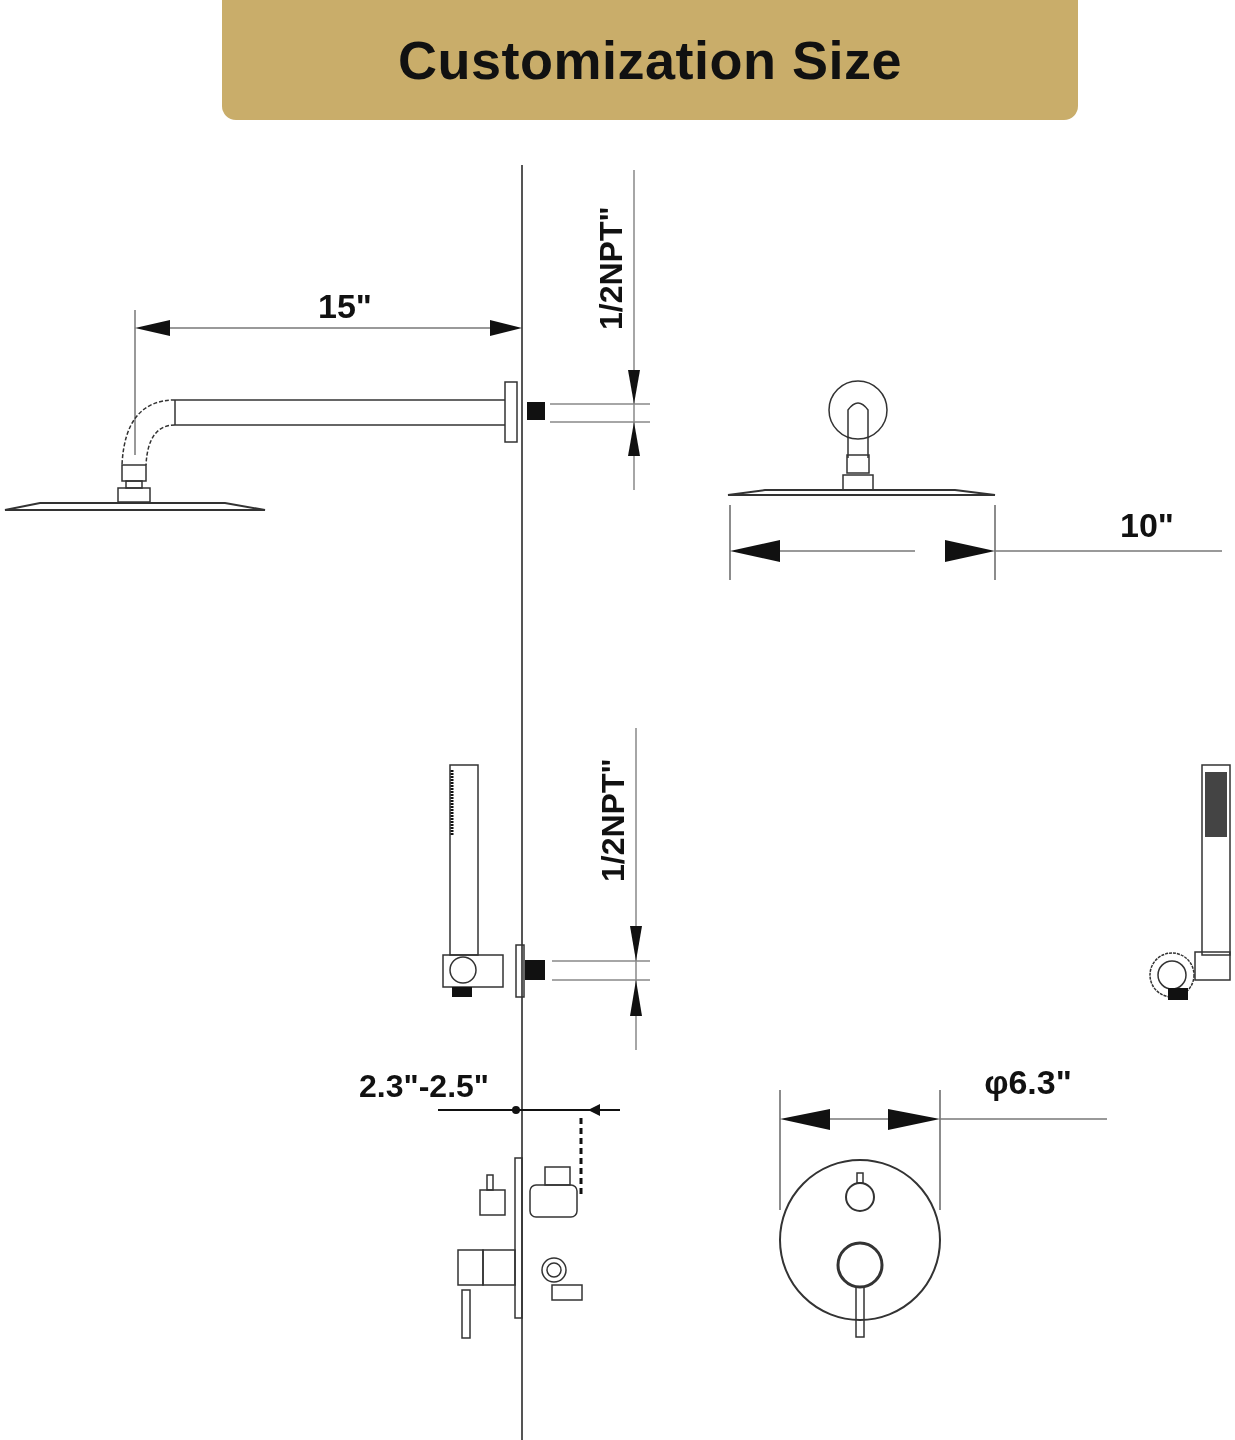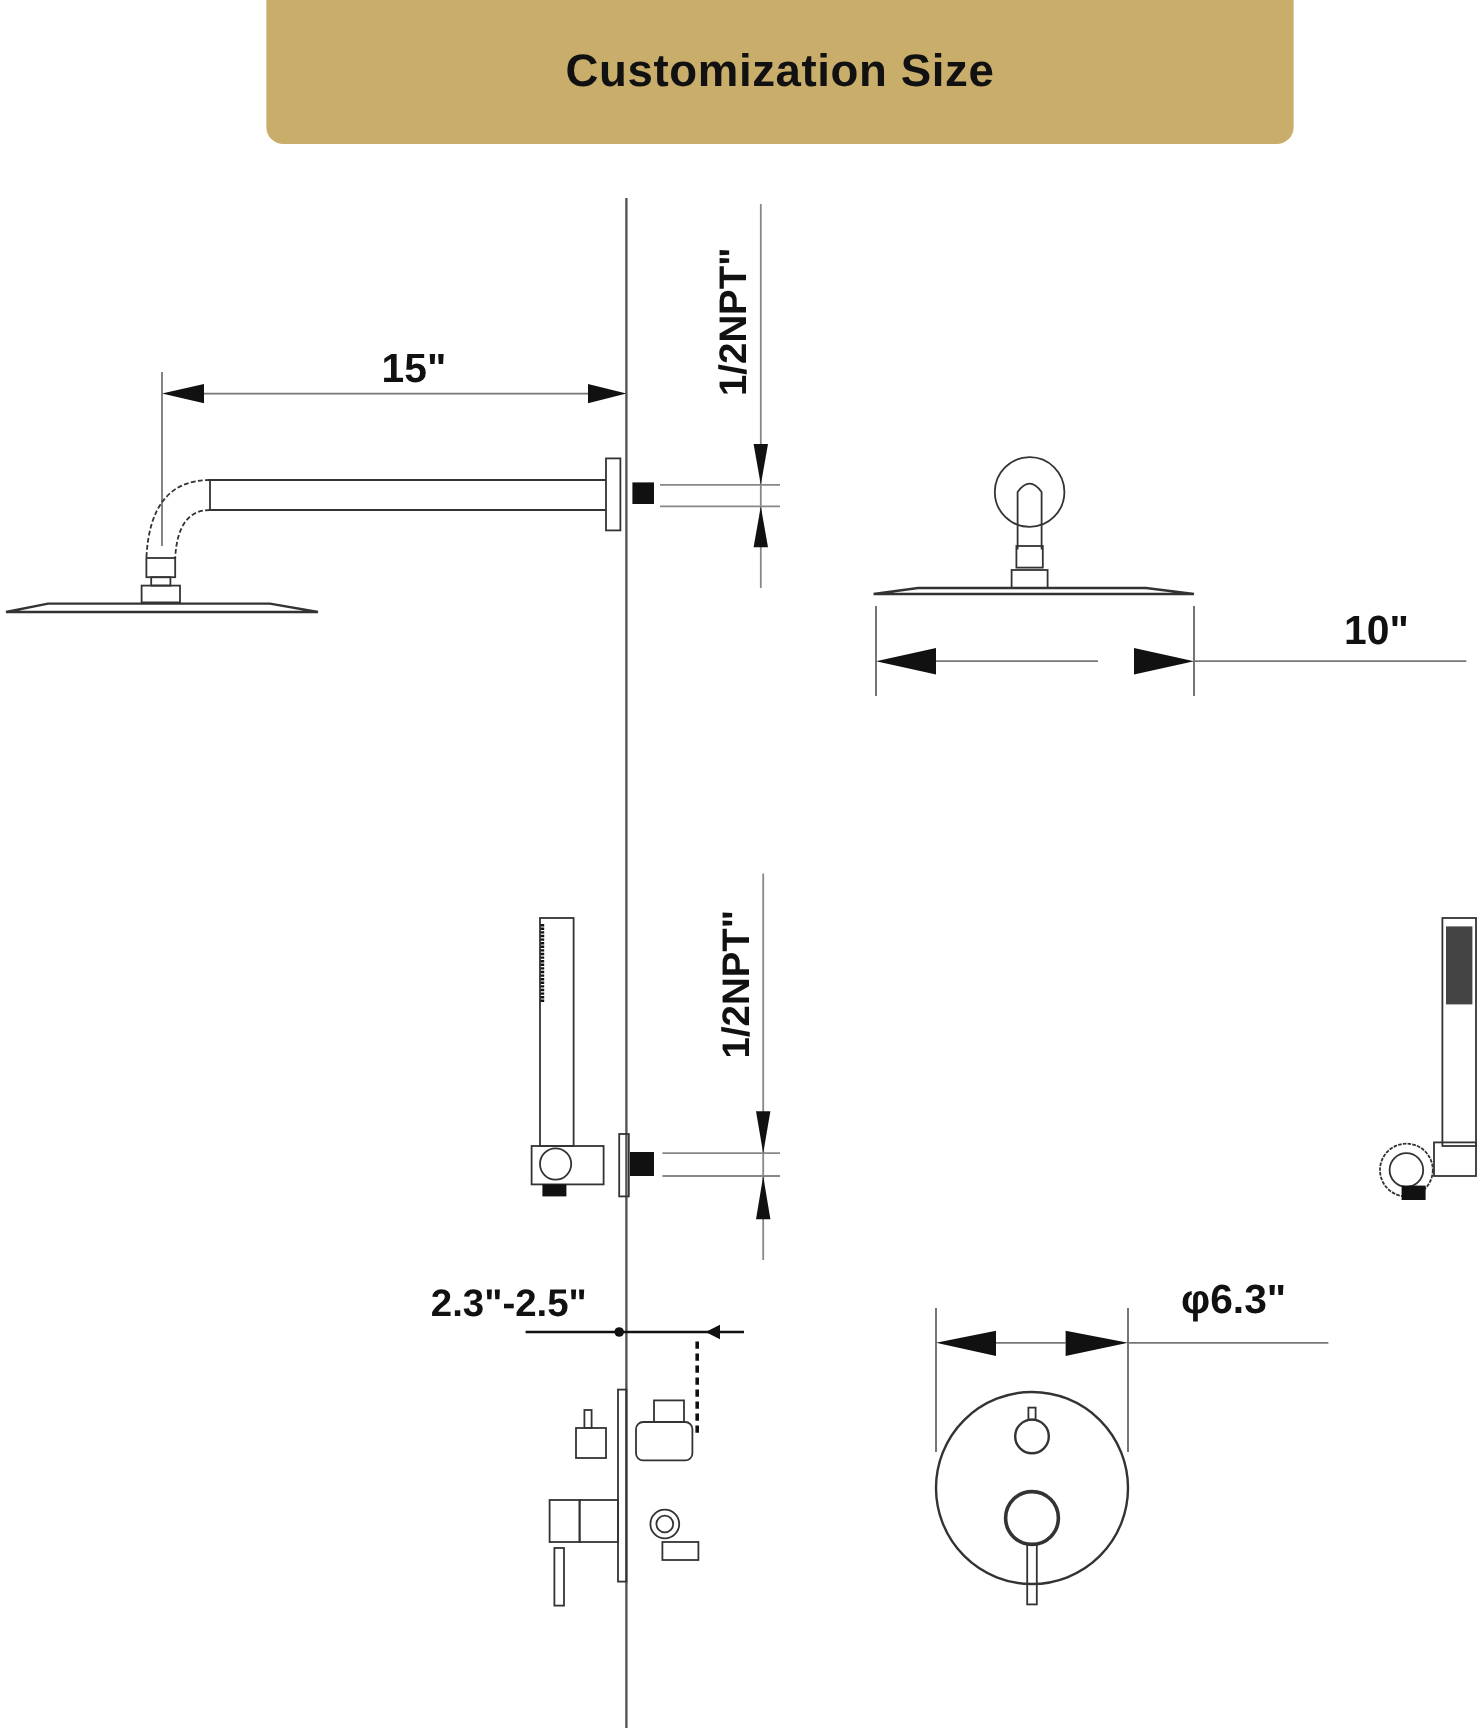--- a/index.html
+++ b/index.html
@@ -2,21 +2,21 @@
 <html><head>
 <meta charset="utf-8">
 <style>
   html, body { margin: 0; padding: 0; background: #ffffff; }
   body { width: 1235px; height: 1440px; position: relative; overflow: hidden; font-family: "Liberation Sans", sans-serif; }
   .banner {
     position: absolute; left: 222px; top: 0; width: 856px; height: 120px;
     background: #c9ad6a; border-radius: 0 0 14px 14px;
     display: flex; align-items: center; justify-content: center;
   }
-  .banner-title { font-family: "Liberation Sans", sans-serif; font-weight: bold; font-size: 38px; color: #111; letter-spacing: 0.5px; }
+  .banner-title { font-family: "Liberation Sans", sans-serif; font-weight: bold; font-size: 54px; color: #111; letter-spacing: 0.5px; }
   svg.drawing { position: absolute; left: 0; top: 0; }
   .lbl { font-family: "Liberation Sans", sans-serif; font-weight: bold; fill: #111; }
 </style>
 </head>
 <body>
 
 <div class="banner">
   <span class="banner-title">Customization Size</span>
 </div>
 

